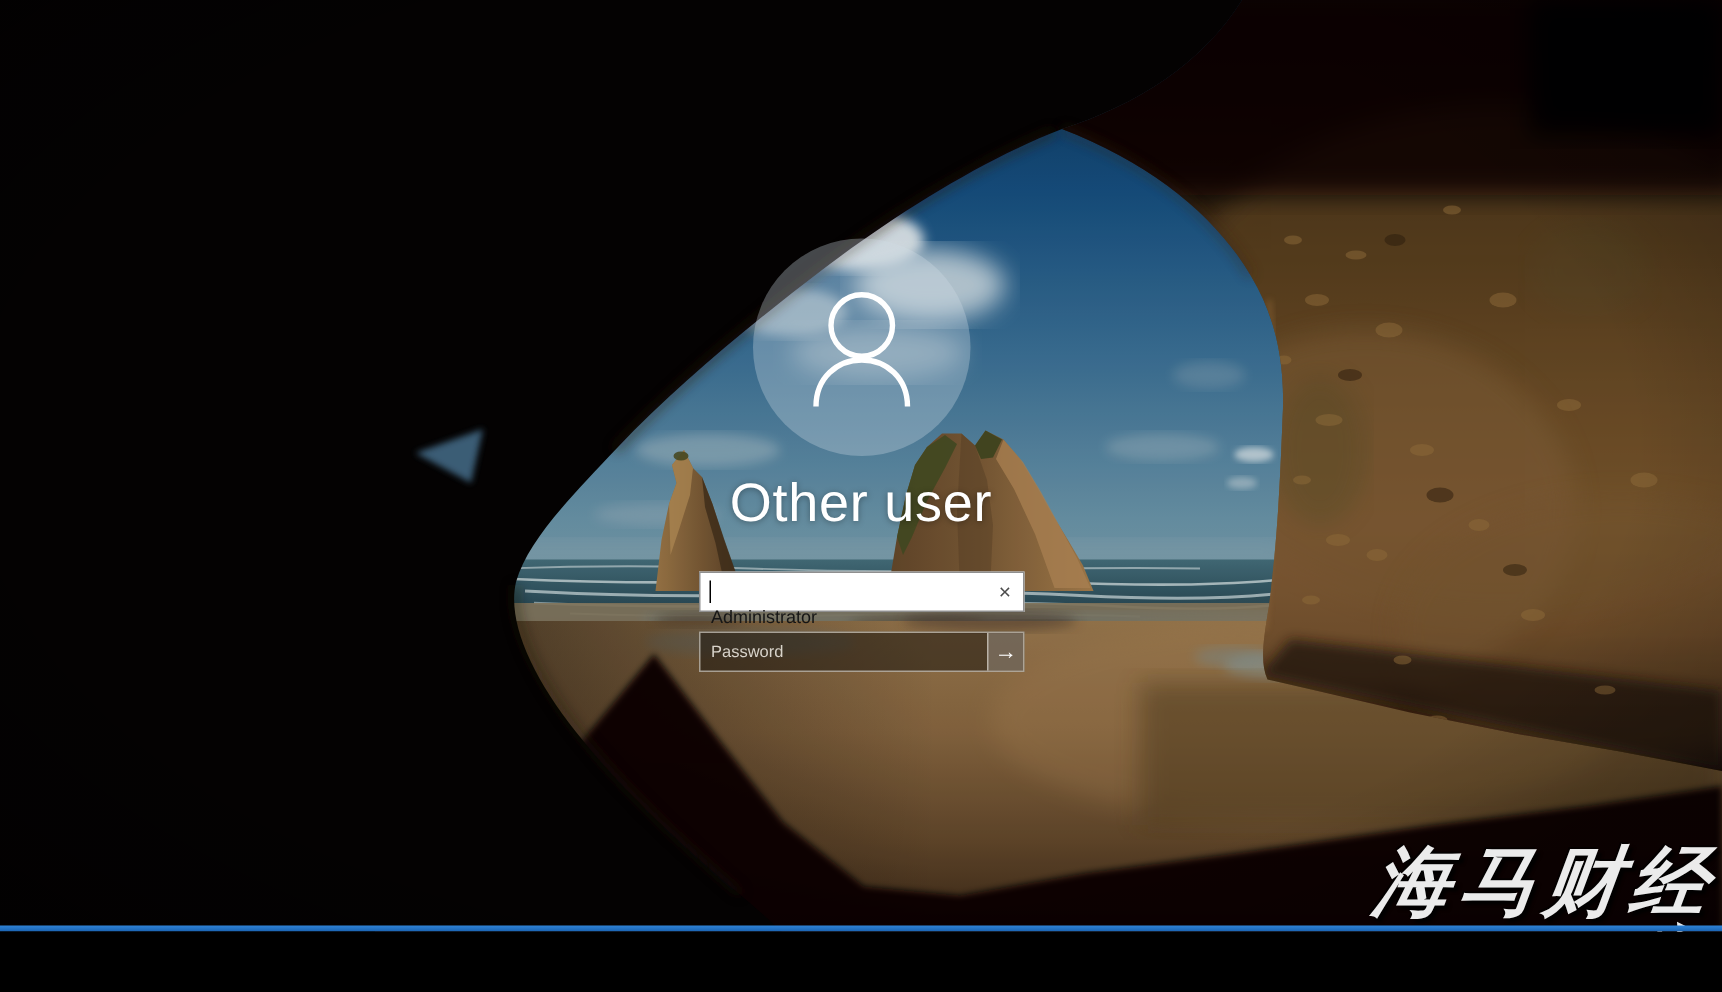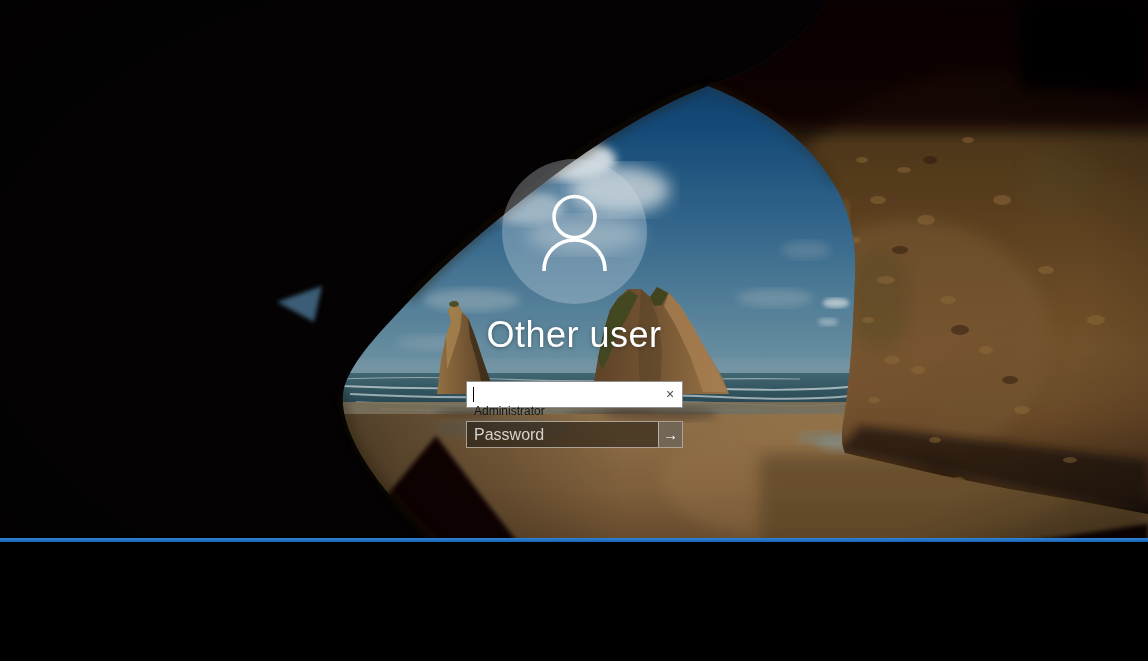--- a/index.html
+++ b/index.html
@@ -1,18 +1,18 @@
 <!DOCTYPE html>
 <html><head>
 <meta charset="utf-8">
 <style>
   * { margin:0; padding:0; box-sizing:border-box; }
   html,body { width:1148px; height:661px; background:#000; overflow:hidden; }
   body { font-family:"Liberation Sans", sans-serif; }
-  .screen { position:relative; width:1148px; height:542px; overflow:hidden; background:#000; }
+  .screen { position:relative; width:1148px; height:621px; overflow:hidden; background:#000; }
   .bg { position:absolute; left:0; top:0; width:1148px; height:661px; display:block; }
 
   
   .avatar { position:absolute; left:502px; top:159px; width:145px; height:145px;
             border-radius:50%; background:rgba(208,221,230,0.32); }
   .avatar svg { position:absolute; left:0; top:0; }
 
   .other-user { position:absolute; left:0; top:314px; width:1148px; text-align:center;
                 color:#ffffff; font-size:36px; font-weight:300; letter-spacing:0.5px;
                 text-shadow:0 1px 4px rgba(0,0,0,0.35); }
@@ -24,21 +24,21 @@
       border:none; outline:none; background:transparent; color:#161616;
       font-family:"Liberation Sans",sans-serif; font-size:12px; padding:0 24px 0 7px; }
   .caret { position:absolute; left:6px; top:5px; width:1px; height:15px; background:#000; z-index:2; }
   .clear-btn { position:absolute; right:1px; top:1px; width:22px; height:23px; border:none;
       background:transparent; color:#4d4d4d; font-size:14px; line-height:23px; cursor:pointer; }
 
   
   .password-wrap { top:421px; background:rgba(28,22,14,0.55); border:1px solid rgba(225,219,210,0.65); }
   .password-wrap input { position:absolute; left:0; top:0; width:calc(100% - 24px); height:100%;
       border:none; outline:none; background:transparent; color:#a3a3a3;
-      font-family:"Liberation Sans",sans-serif; font-size:16px; padding:0 20px 0 7px; }
+      font-family:"Liberation Sans",sans-serif; font-size:11px; padding:0 20px 0 7px; }
   .password-wrap input::placeholder { color:#d8d3ca; opacity:1; }
   .submit-btn { position:absolute; right:0; top:0; width:24px; height:100%;
       background:rgba(255,255,255,0.22); border:none; border-left:1px solid rgba(225,219,210,0.65);
       color:#ffffff; font-size:15px; line-height:25px; text-align:center; cursor:pointer; }
 
   
   .lang { position:absolute; left:1056px; top:646px; color:#c2410c; z-index:4;
           text-shadow:0 1px 2px rgba(0,0,0,0.9); cursor:pointer; }
   .lang .l1 { font-size:10px; letter-spacing:1px; }
   .lang .l2 { font-size:10px; margin-left:6px; margin-top:20px; }

